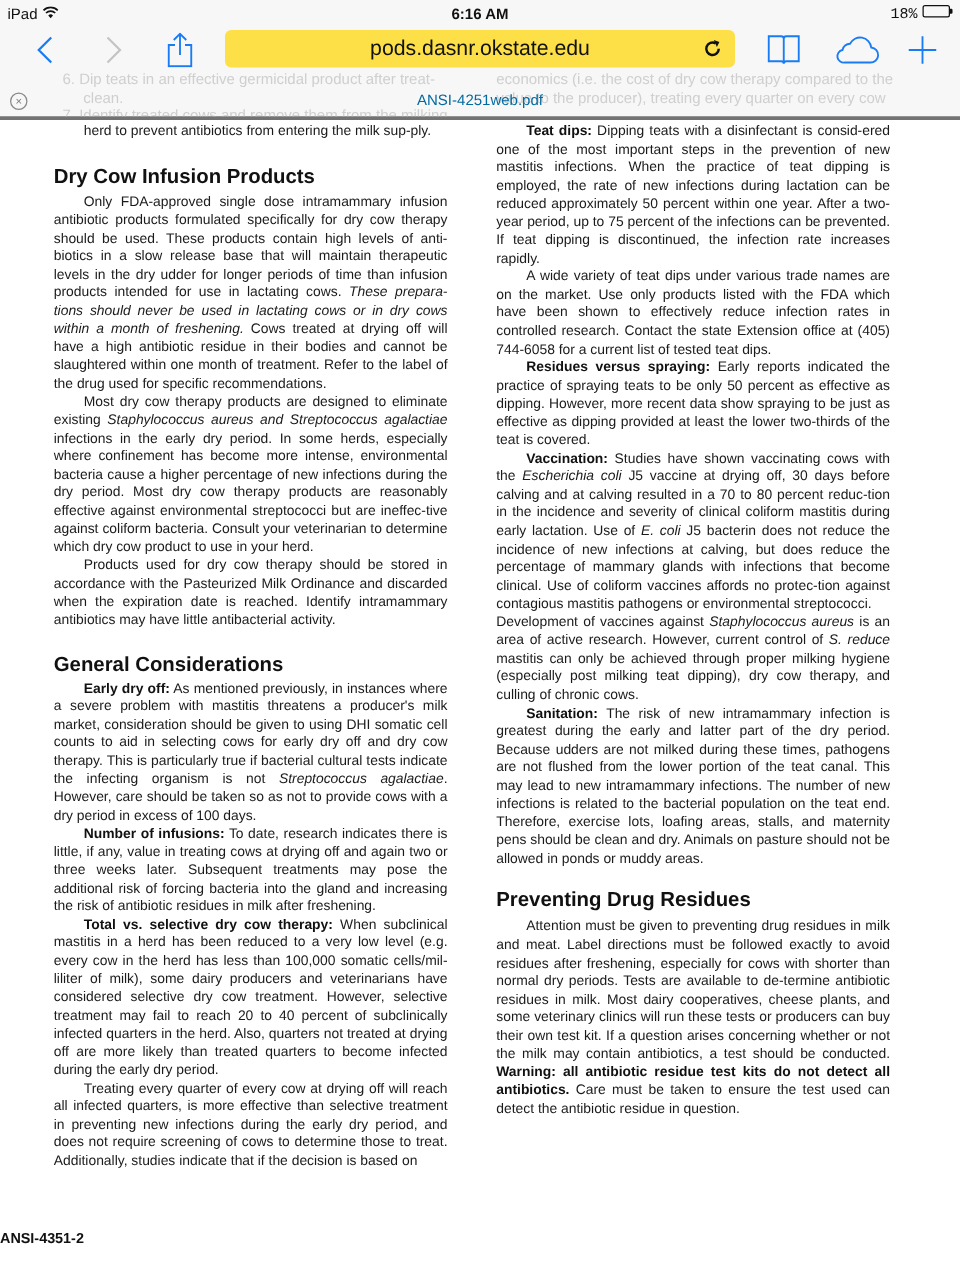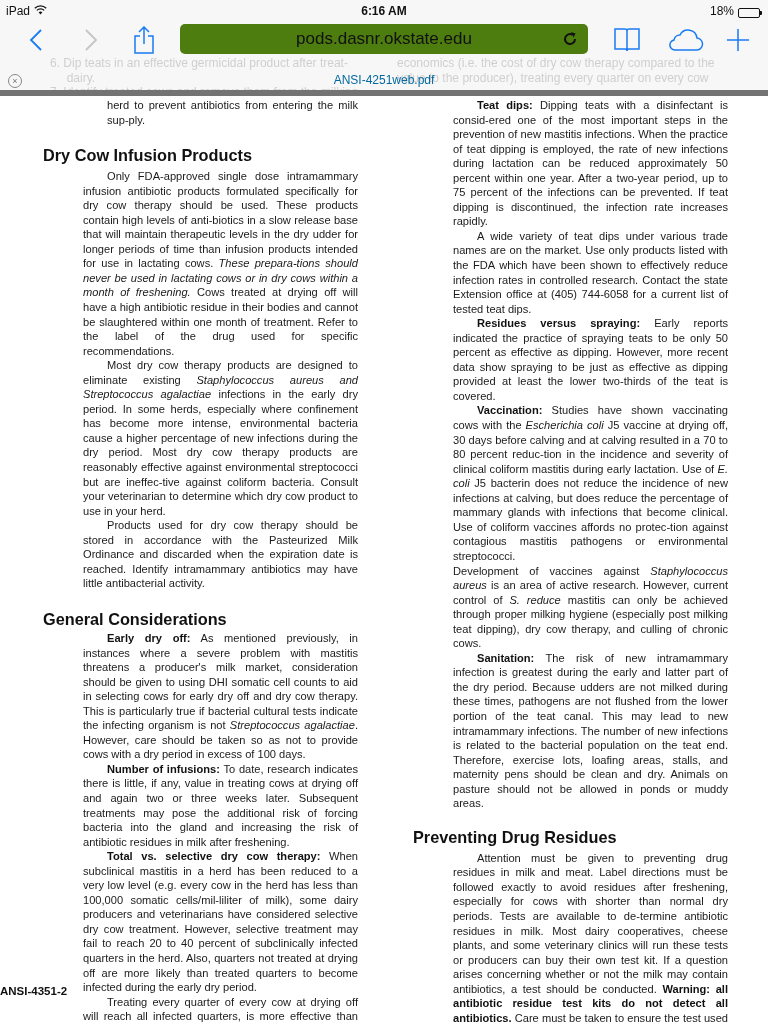--- a/index.html
+++ b/index.html
@@ -2,52 +2,52 @@
 <html><head>
 <meta charset="utf-8">
 <style>
   * { box-sizing: border-box; margin: 0; padding: 0; }
   html, body { width: 768px; height: 1024px; overflow: hidden; background: #ffffff; }
   body { position: relative; font-family: "Liberation Sans", sans-serif; color: #111; }
 
   
   .chrome {
     position: absolute; left: 0; top: 0; width: 768px; height: 96px;
-    background: #f7f7f7; border-bottom: 6px solid #737373; z-index: 5; overflow: hidden;
+    background: #f7f7f7; border-bottom: 3px solid #737373; z-index: 5; overflow: hidden;
   }
   .status-bar { position: absolute; left: 0; top: 0; width: 768px; height: 20px; font-size: 12px; }
   .status-left { position: absolute; left: 6px; top: 4px; display: flex; align-items: center; gap: 4px; }
   .status-time { position: absolute; left: 0; right: 0; top: 4px; text-align: center; font-weight: bold; font-size: 12px; }
-  .status-right { position: absolute; right: 8px; top: 4px; display: flex; align-items: flex-end; gap: 4px; }
+  .status-right { position: absolute; right: 8px; top: 4px; display: flex; align-items: flex-start; gap: 4px; font-family: Liberation Mono, monospace; }
   .battery { width: 22px; height: 10px; border: 1px solid #111; border-radius: 2px; position: relative; }
   .battery::after { content: ""; position: absolute; right: -3px; top: 2px; width: 2px; height: 4px; background: #111; border-radius: 0 1px 1px 0; }
   .battery-fill { height: 100%; background: #111; }
 
   .toolbar { position: absolute; left: 0; top: 20px; width: 768px; height: 40px; }
   .tb-btn { position: absolute; top: 4px; width: 32px; height: 32px; display: flex; align-items: center; justify-content: center; }
   .url-field {
     position: absolute; left: 180px; top: 4px; width: 408px; height: 30px;
-    background: #4d7c0f; border-radius: 5px; display: flex; align-items: center; justify-content: center;
+    background: #fde047; border-radius: 5px; display: flex; align-items: center; justify-content: center;
     font-size: 17px; color: #111;
   }
   .reload { position: absolute; right: 8px; top: 5px; width: 20px; height: 20px; }
 
   .ghost-text {
     position: absolute; top: 56px; font-size: 12px; line-height: 14.5px; color: #cfcfcf; white-space: nowrap;
   }
   .pdf-title-row { position: absolute; left: 0; top: 70px; width: 768px; height: 22px; }
   .pdf-title { position: absolute; left: 0; right: 0; top: 3px; text-align: center; font-size: 12px; color: #0369a1; }
   .close-pdf { position: absolute; left: 8px; top: 4px; width: 14px; height: 14px; border: 1px solid #888; border-radius: 50%; font-size: 9px; line-height: 12px; text-align: center; color: #777; }
 
   
   .page { position: absolute; left: 0; top: 97px; width: 768px; height: 927px; background: #fff; }
   .col { position: absolute; top: 0; width: 315px; font-size: 11.1px; line-height: 14.55px; text-align: justify; color: #1a1a1a; }
   .col.left { left: 43px; }
-  .col.right { left: 413px; }
-  .col p { text-indent: 24px; margin-left: 40px; }
+  .col.right { left: 397px; }
+  .col p { text-indent: 24px; }
   .col p.noindent { text-indent: 0; }
   .col h2 { font-size: 16.3px; font-weight: bold; line-height: 20px; color: #111; text-indent: 0; }
   .col b { font-weight: bold; color: #111; }
   .list-tail { padding-left: 24px; }
   .footer { position: absolute; left: 0; right: 0; top: 888px; font-size: 11.5px; font-weight: bold; }
 </style>
 </head>
 <body>
 
 <div class="chrome">
@@ -107,21 +107,21 @@
     </div>
     <div class="tb-btn" style="left:722px;">
       <svg width="24" height="24" viewBox="0 0 24 24">
           <path d="M12 1 V23 M1 12 H23" stroke="#1a7cf5" stroke-width="1.5"></path>
         </svg>
     </div>
   </div>
 
   <div class="ghost-text" style="left:50px;">
     <div>6.  Dip teats in an effective germicidal product after treat-</div>
-    <div style="white-space:pre;">     dairy.</div>
+    <div style="white-space:pre;">     clean.</div>
     <div>7.  Identify treated cows and remove them from the milking</div>
   </div>
   <div class="ghost-text" style="left:397px;">
     <div>economics (i.e. the cost of dry cow therapy compared to the</div>
     <div>value to the producer), treating every quarter on every cow</div>
   </div>
 
   <div class="pdf-title-row">
     <div class="close-pdf"><span>×</span></div>
     <div class="pdf-title">ANSI-4251web.pdf</div>

